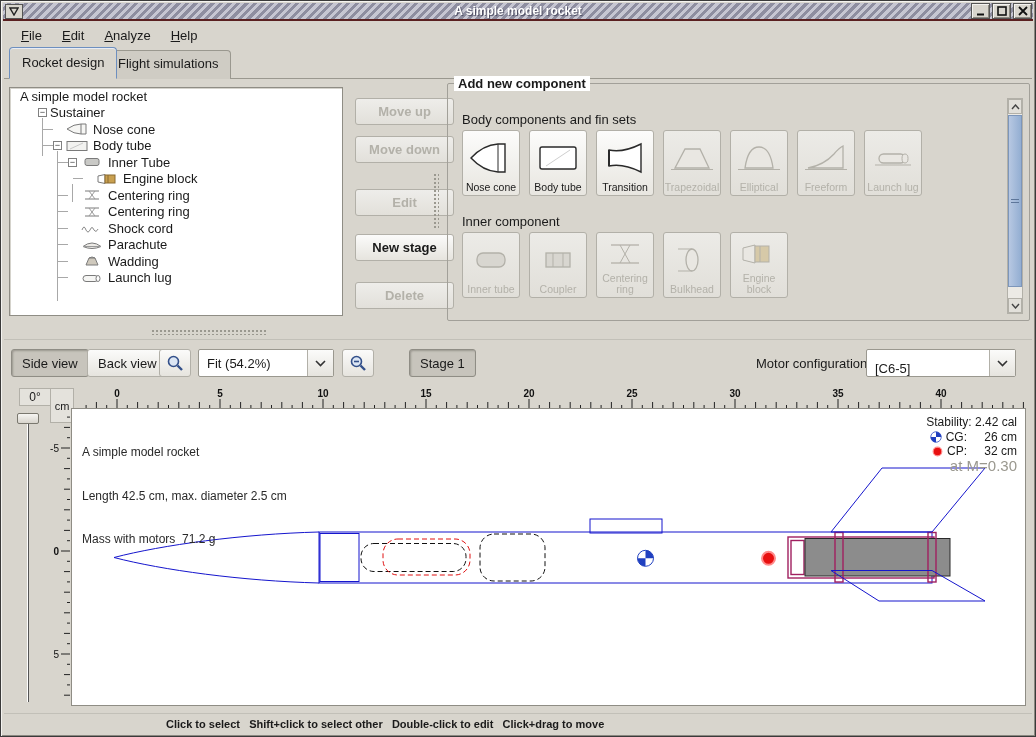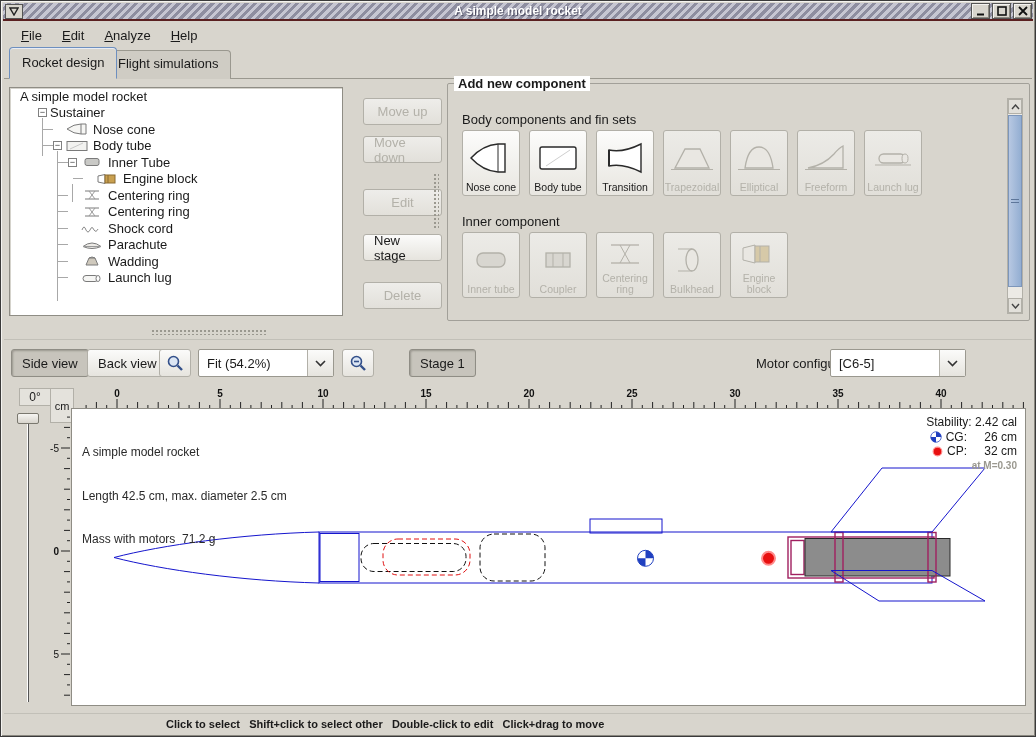--- a/index.html
+++ b/index.html
@@ -39,21 +39,21 @@
   .tree-panel{position:absolute;left:8px;top:86px;width:334px;height:229px;background:#fff;
     border:1px solid #8f8d85;box-shadow:inset 1px 1px 0 #d5d3cc;overflow:hidden;}
   .tree-row{position:relative;height:16.5px;display:flex;align-items:center;white-space:nowrap;font-size:13px;}
   .stub{display:inline-block;width:10px;border-top:1px solid #a8a8a8;align-self:center;flex:none;}
   .exp{display:inline-flex;flex:none;width:9px;height:9px;border:1px solid #808080;background:#fff;
     align-items:center;justify-content:center;font-size:9px;line-height:1;margin-right:3px;color:#333;}
   .tree-spacer{display:inline-block;flex:none;width:12px;}
   .tree-icon{display:inline-flex;flex:none;width:24px;justify-content:center;margin-right:4px;}
   .spine{position:absolute;width:1px;background:#a8a8a8;}
   
-  .action-btn{position:absolute;left:362px;width:79px;height:27px;}
+  .action-btn{position:absolute;left:354px;width:99px;height:27px;font-weight:bold;}
   
   .fieldset{position:absolute;left:446px;top:82px;width:583px;height:238px;border:1px solid #a2a099;border-radius:2px;}
   .legend{position:absolute;top:-8px;left:6px;background:#ffffff;padding:0 4px;font-weight:bold;}
   .group-label{position:absolute;left:14px;font-size:13px;}
   .comp-row{position:absolute;left:14px;display:flex;gap:9px;}
   .comp-btn{width:58px;height:66px;display:flex;flex-direction:column;align-items:center;justify-content:flex-end;
     background:linear-gradient(#fcfcfb,#e8e6e0);border:1px solid #b2b0a8;border-radius:3px;padding:2px 1px;}
   .comp-btn.disabled{background:linear-gradient(#ecebe7,#e1dfd9);}
   .comp-btn .clabel{font-size:10.5px;line-height:11px;text-align:center;color:#1a1a1a;}
   .comp-btn.disabled .clabel{color:#b3b1a9;}
@@ -88,21 +88,21 @@
   .slider-handle{position:absolute;left:13px;top:29px;width:22px;height:11px;background:linear-gradient(#f6f5f2,#d8d5cd);
     border:1px solid #7a786f;border-radius:2px;}
   .cm-box{position:absolute;left:46px;top:4px;width:24px;height:35px;border:1px solid #b2b0a8;background:#e4e2dc;
     display:flex;align-items:center;justify-content:center;font-size:11px;}
   .canvas{position:absolute;left:67px;top:24px;width:955px;height:298px;background:#fff;border:1px solid #8f8d85;}
   .ovl{position:absolute;font-size:12px;}
   .pre{white-space:pre;}
   .stab{right:8px;top:6px;text-align:right;line-height:14.5px;}
   .stab .row{display:flex;justify-content:flex-end;align-items:center;gap:4px;}
   .stab .val{display:inline-block;width:46px;text-align:right;}
-  .muted{color:#9a988f;font-size:10px;font-weight:bold;}
+  .muted{color:#9a988f;font-size:15px;}
   .flight{left:10px;bottom:12px;line-height:14.5px;color:#1a1a8c;}
   .flight .lbl{display:inline-block;width:108px;}
   
   .hintbar{position:absolute;left:3px;right:3px;bottom:3px;height:20px;border-top:1px solid #c2c0b8;
     display:flex;align-items:center;padding-left:162px;font-size:11px;font-weight:600;white-space:pre;}
   svg{display:block;}
 </style>
 </head>
 <body>
 
@@ -439,21 +439,21 @@
     </div>
     <div class="btn" style="left:338px;width:32px;padding:0;">
       <svg width="18" height="18" viewBox="0 0 18 18">
         <circle cx="7.5" cy="7.5" r="5" fill="#dce6f4" stroke="#33508a" stroke-width="1.6"></circle>
         <line x1="5" y1="7.5" x2="10" y2="7.5" stroke="#33508a" stroke-width="1.6"></line>
         <line x1="11.5" y1="11.5" x2="16" y2="16" stroke="#33508a" stroke-width="2.4"></line>
       </svg>
     </div>
     <div class="btn pressed" style="left:389px;margin-left:16px;">Stage 1</div>
     <span class="motor-label" style="left:752px;">Motor configuration:</span>
-    <div class="combo" style="left:826px;width:136px;">
+    <div class="combo" style="left:862px;width:150px;align-items:flex-end;">
       <span class="cval">[C6-5]</span>
       <span class="cbtn">
         <svg width="11" height="7" viewBox="0 0 11 7">
             <path d="M1,1 5.5,5.5 10,1" fill="none" stroke="#333" stroke-width="1.6"></path>
           </svg>
       </span>
     </div>
   </div>
 
   <div class="diagram">

